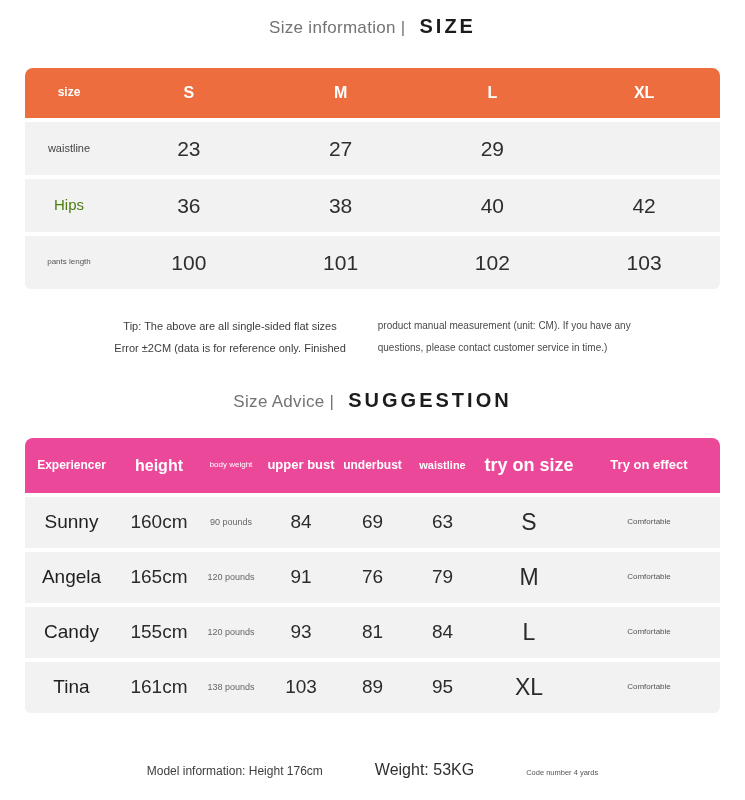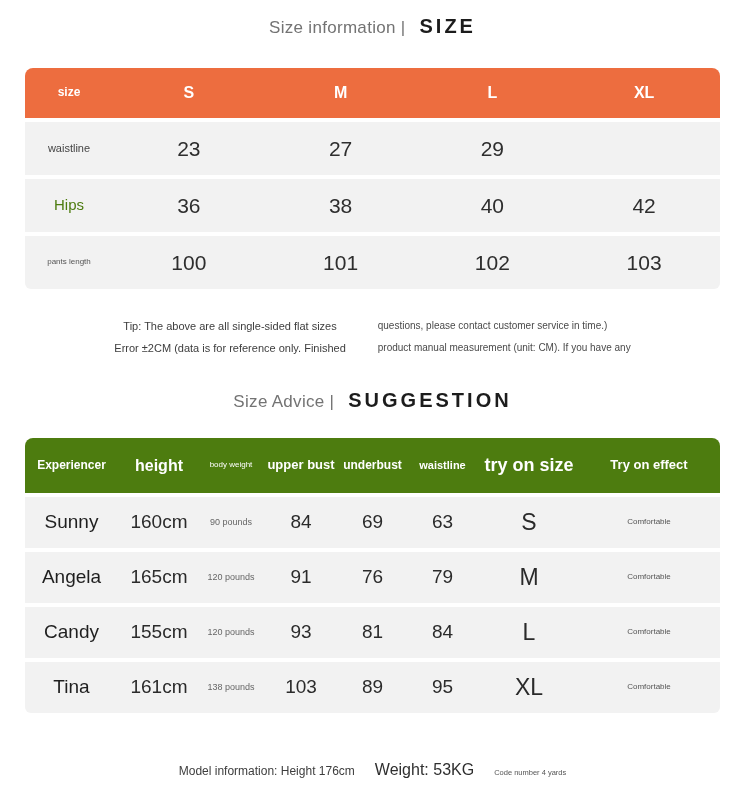--- a/index.html
+++ b/index.html
@@ -73,21 +73,21 @@
   .tbl.two .trow .cell:nth-child(2){font-size:19px;font-weight:500;}
   .tbl.two .trow .cell:nth-child(3){font-size:9px;color:#666;}
   .tbl.two .trow .cell:nth-child(4),
   .tbl.two .trow .cell:nth-child(5),
   .tbl.two .trow .cell:nth-child(6){font-size:19px;font-weight:500;}
   .tbl.two .trow .cell:nth-child(7){font-size:23px;font-weight:400;color:#2a2a2a;}
   .tbl.two .trow .cell:nth-child(8){font-size:8px;color:#555;}
 
   
   .footer{
-    margin-top:48px;display:flex;justify-content:center;align-items:baseline;gap:20px;
+    margin-top:48px;display:flex;justify-content:center;align-items:baseline;gap:52px;
   }
   .footer .model{font-size:12px;color:#3d3d3d;}
   .footer .weight{font-size:16px;color:#2f2f2f;}
   .footer .code{font-size:7.5px;color:#555;}
 </style>
 </head>
 <body>
 
 <div class="page">
 
@@ -125,32 +125,32 @@
       <div class="cell">103</div>
     </div>
   </div>
 
   <div class="tip">
     <div class="col c1">
       <div>Tip: The above are all single-sided flat sizes</div>
       <div>Error ±2CM (data is for reference only. Finished</div>
     </div>
     <div class="col c2">
+      <div>product manual measurement (unit: CM). If you have any</div>
       <div>questions, please contact customer service in time.)</div>
-      <div>product manual measurement (unit: CM). If you have any</div>
     </div>
   </div>
 
   <div class="sec-title second">
     <span class="t-left">Size Advice |</span>
     <span class="t-right">SUGGESTION</span>
   </div>
 
   <div class="tbl two">
-    <div class="thead" style="background: #4d7c0f;">
+    <div class="thead" style="background: #ec4899;">
       <div class="cell">Experiencer</div>
       <div class="cell">height</div>
       <div class="cell">body weight</div>
       <div class="cell">upper bust</div>
       <div class="cell">underbust</div>
       <div class="cell">waistline</div>
       <div class="cell">try on size</div>
       <div class="cell">Try on effect</div>
     </div>
 

